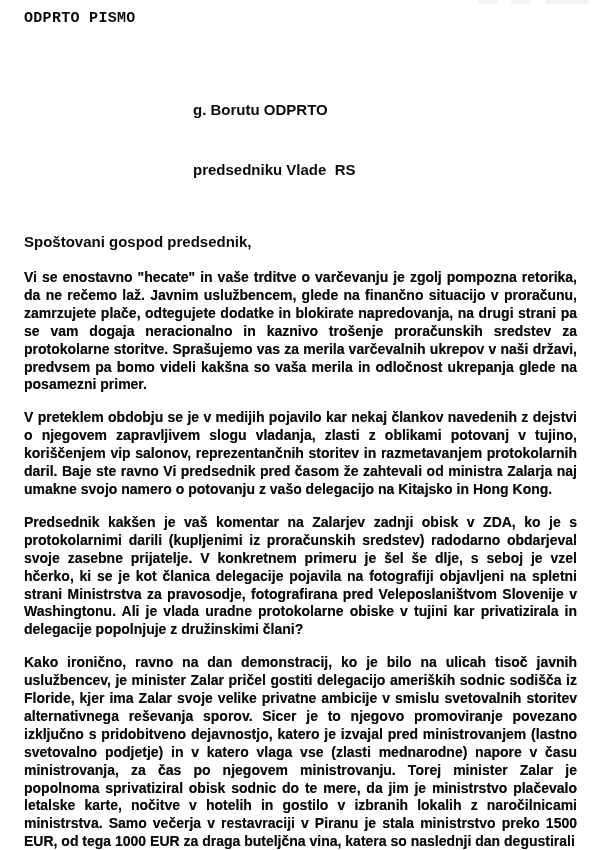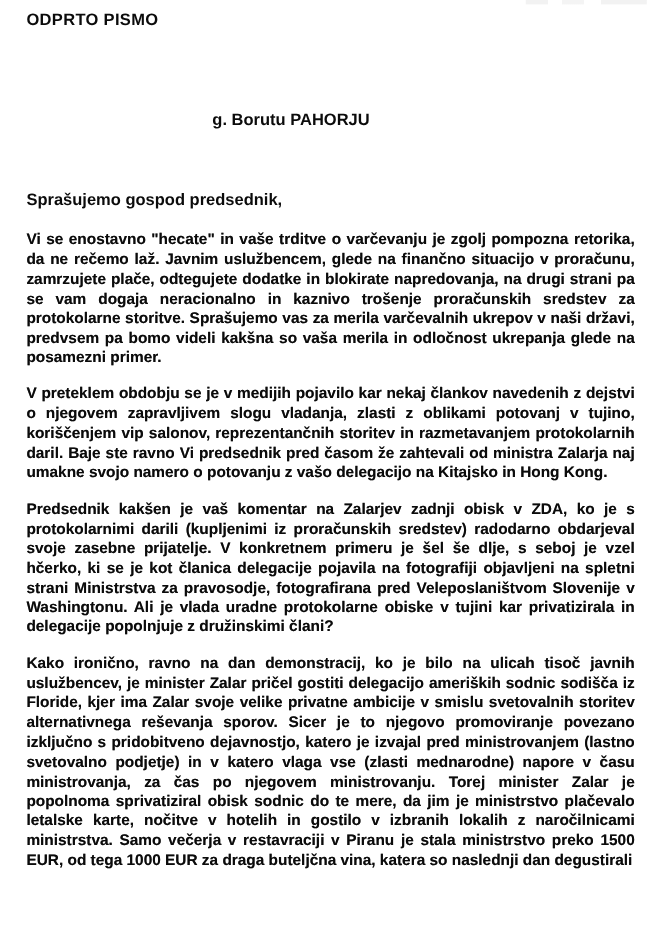--- a/index.html
+++ b/index.html
@@ -26,20 +26,21 @@
     height: 4px;
     background: linear-gradient(90deg, #f2f2f2 0 18%, transparent 18% 30%,
                 #f4f4f4 30% 48%, transparent 48% 62%, #f2f2f2 62% 100%);
   }
   .title {
     margin: 0 0 0 24px;
     padding-top: 10px;
     font-size: 15px;
     line-height: 18px;
     letter-spacing: 0.3px;
+    font-family: Liberation Mono, monospace;
   }
   .address {
     margin: 32px 0 0 193px;
     font-size: 15px;
     line-height: 20px;
     white-space: pre-wrap;
   }
   .salutation {
     margin: 13px 0 0 24px;
     font-size: 15px;
@@ -59,24 +60,25 @@
 </head>
 <body>
 
 <div class="page">
 
   <div class="scan-artifact"></div>
 
   <h1 class="title">ODPRTO PISMO</h1>
 
   <div class="address">
-    <div class="address-line">g. Borutu PAHORJU</div>
+    <div class="address-line">g. Borutu ODPRTO</div>
+    <div class="address-line">predsedniku Vlade  RS</div>
   </div>
 
-  <div class="salutation">Sprašujemo gospod predsednik,</div>
+  <div class="salutation">Spoštovani gospod predsednik,</div>
 
   <div class="body-text">
     <p class="para">Vi se enostavno "hecate" in vaše trditve o varčevanju je zgolj pompozna retorika, da ne rečemo laž. Javnim uslužbencem, glede na finančno situacijo v proračunu, zamrzujete plače, odtegujete dodatke in blokirate napredovanja, na drugi strani pa se vam dogaja neracionalno in kaznivo trošenje proračunskih sredstev za protokolarne storitve. Sprašujemo vas za merila varčevalnih ukrepov v naši državi, predvsem pa bomo videli kakšna so vaša merila in odločnost ukrepanja glede na posamezni primer.</p>
     <p class="para">V preteklem obdobju se je v medijih pojavilo kar nekaj člankov navedenih z dejstvi o njegovem zapravljivem slogu vladanja, zlasti z oblikami potovanj v tujino, koriščenjem vip salonov, reprezentančnih storitev in razmetavanjem protokolarnih daril. Baje ste ravno Vi predsednik pred časom že zahtevali od ministra Zalarja naj umakne svojo namero o potovanju z vašo delegacijo na Kitajsko in Hong Kong.</p>
     <p class="para">Predsednik kakšen je vaš komentar na Zalarjev zadnji obisk v ZDA, ko je s protokolarnimi darili (kupljenimi iz proračunskih sredstev) radodarno obdarjeval svoje zasebne prijatelje. V konkretnem primeru je šel še dlje, s seboj je vzel hčerko, ki se je kot članica delegacije pojavila na fotografiji objavljeni na spletni strani Ministrstva za pravosodje, fotografirana pred Veleposlaništvom Slovenije v Washingtonu. Ali je vlada uradne protokolarne obiske v tujini kar privatizirala in delegacije popolnjuje z družinskimi člani?</p>
     <p class="para">Kako ironično, ravno na dan demonstracij, ko je bilo na ulicah tisoč javnih uslužbencev, je minister Zalar pričel gostiti delegacijo ameriških sodnic sodišča iz Floride, kjer ima Zalar svoje velike privatne ambicije v smislu svetovalnih storitev alternativnega reševanja sporov. Sicer je to njegovo promoviranje povezano izključno s pridobitveno dejavnostjo, katero je izvajal pred ministrovanjem (lastno svetovalno podjetje) in v katero vlaga vse (zlasti mednarodne) napore v času ministrovanja, za čas po njegovem ministrovanju. Torej minister Zalar je popolnoma sprivatiziral obisk sodnic do te mere, da jim je ministrstvo plačevalo letalske karte, nočitve v hotelih in gostilo v izbranih lokalih z naročilnicami ministrstva. Samo večerja v restavraciji v Piranu je stala ministrstvo preko 1500 EUR, od tega 1000 EUR za draga buteljčna vina, katera so naslednji dan degustirali</p>
   </div>
 
 </div>
 

